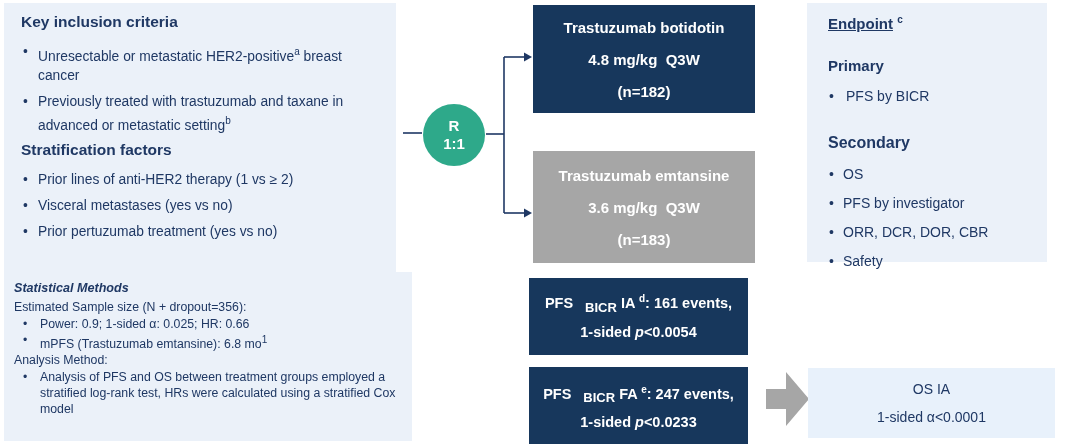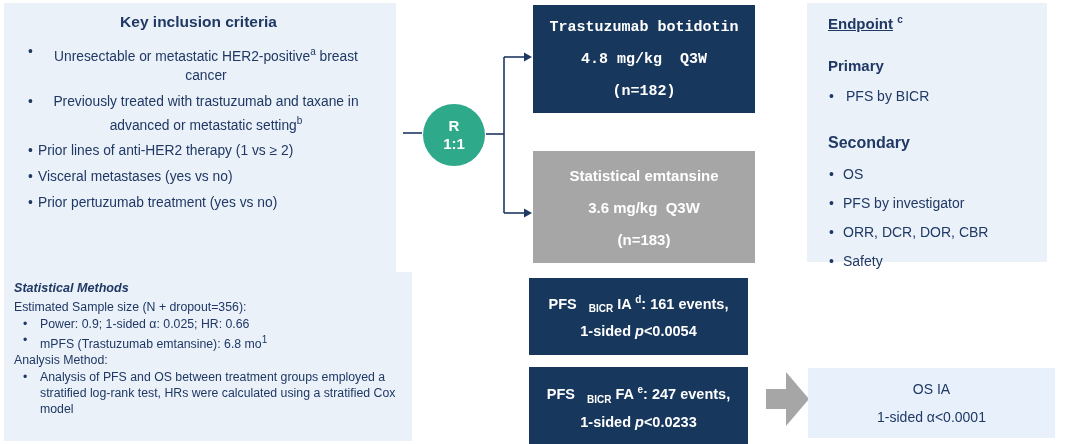--- a/index.html
+++ b/index.html
@@ -1,21 +1,21 @@
 <!DOCTYPE html>
 <html><head>
 <meta charset="utf-8">
 <style>
   html,body{margin:0;padding:0;background:#ffffff;}
   body{width:1080px;height:444px;position:relative;overflow:hidden;
        font-family:"Liberation Sans",sans-serif;color:#1F3864;}
   .abs{position:absolute;box-sizing:border-box;}
   .panel{background:#EBF1F9;color:#1F3864;}
   
-  .inclusion{left:4px;top:3px;width:392px;height:279px;padding:8px 20px 0 16px;text-align:center;}
+  .inclusion{left:4px;top:3px;width:392px;height:279px;padding:8px 20px 0 16px;}
   .inclusion h2{font-size:15.5px;margin:2px 0 11px 1px;font-weight:bold;}
   .blist{list-style:none;margin:0;padding:0;font-size:13.8px;}
   .blist li{display:flex;line-height:19px;margin:0 0 7px;}
   .blt{flex:none;width:15px;margin-left:3px;}
   .btxt{max-width:336px;}
   .strat-h{font-size:15.5px;margin:17px 0 11px 1px;font-weight:bold;}
   sup{font-size:10px;}
   
   .stats{left:4px;top:272px;width:408px;height:169px;padding:6px 8px 0 10px;
          font-size:12.3px;line-height:16px;}
@@ -27,29 +27,29 @@
   .slist .btxt{max-width:360px;}
   
   .rand{left:423px;top:104px;width:62px;height:62px;border-radius:50%;
         background:#2EA98A;color:#fff;font-weight:bold;font-size:15px;
         line-height:18px;display:flex;flex-direction:column;align-items:center;
         justify-content:center;text-align:center;}
   
   .arm{left:533px;width:222px;color:#fff;font-weight:bold;font-size:15px;
        text-align:center;display:flex;flex-direction:column;justify-content:center;
        gap:15px;}
-  .arm-top{top:5px;height:108px;background:#17375C;font-family:Liberation Mono, monospace;}
+  .arm-top{top:5px;height:108px;background:#17375C;}
   .arm-bottom{top:151px;height:112px;background:#A6A6A6;}
   
   .pfsbox{left:529px;width:219px;background:#17375C;color:#fff;font-weight:bold;
           font-size:14.5px;text-align:center;display:flex;flex-direction:column;
           justify-content:center;gap:9px;}
   .pfs-ia{top:278px;height:77px;}
   .pfs-fa{top:367px;height:80px;}
-  .pfsbox sub{font-size:10px;margin-left:12px;}
+  .pfsbox sub{font-size:13px;margin-left:12px;}
   .pfsbox sup{font-size:10px;}
   .it{font-style:italic;}
   
   .endpoint{left:807px;top:3px;width:240px;height:259px;padding:11px 0 0 20px;}
   .ep-title{font-size:15px;font-weight:bold;margin:0 0 0 1px;}
   .ep-title .und{text-decoration:underline;}
   .ep-h{font-size:15px;font-weight:bold;margin:25px 0 0 1px;}
   .ep-h2{font-size:16px;font-weight:bold;margin:29px 0 0 1px;}
   .eplist{list-style:none;margin:13px 0 0;padding:0;font-size:14px;}
   .eplist li{display:flex;line-height:18px;margin:0 0 11px;}
@@ -82,20 +82,21 @@
   <ul class="blist">
     <li>
         <span class="blt">•</span>
         <span class="btxt"><span>Unresectable or metastatic HER2-positive</span><sup>a</sup><span> breast cancer</span></span>
       </li>
     <li>
         <span class="blt">•</span>
         <span class="btxt"><span>Previously treated with trastuzumab and taxane in advanced or metastatic setting</span><sup>b</sup><span></span></span>
       </li>
   </ul>
+  <h2 class="strat-h">Stratification factors</h2>
   <ul class="blist">
     <li>
         <span class="blt">•</span>
         <span class="btxt">Prior lines of anti-HER2 therapy (1 vs ≥ 2)</span>
       </li>
     <li>
         <span class="blt">•</span>
         <span class="btxt">Visceral metastases (yes vs no)</span>
       </li>
     <li>
@@ -131,21 +132,21 @@
   <span>R</span>
   <span>1:1</span>
 </div>
 
 <div class="abs arm arm-top">
   <div>Trastuzumab botidotin</div>
   <div>4.8 mg/kg&nbsp; Q3W</div>
   <div>(n=182)</div>
 </div>
 <div class="abs arm arm-bottom">
-  <div>Statistical emtansine</div>
+  <div>Trastuzumab emtansine</div>
   <div>3.6 mg/kg&nbsp; Q3W</div>
   <div>(n=183)</div>
 </div>
 
 <div class="abs pfsbox pfs-ia">
   <div><span>PFS</span><sub>BICR</sub><span> IA </span><sup>d</sup><span>: 161 events,</span></div>
   <div><span>1-sided </span><span class="it">p</span><span>&lt;0.0054</span></div>
 </div>
 
 <div class="abs pfsbox pfs-fa">

